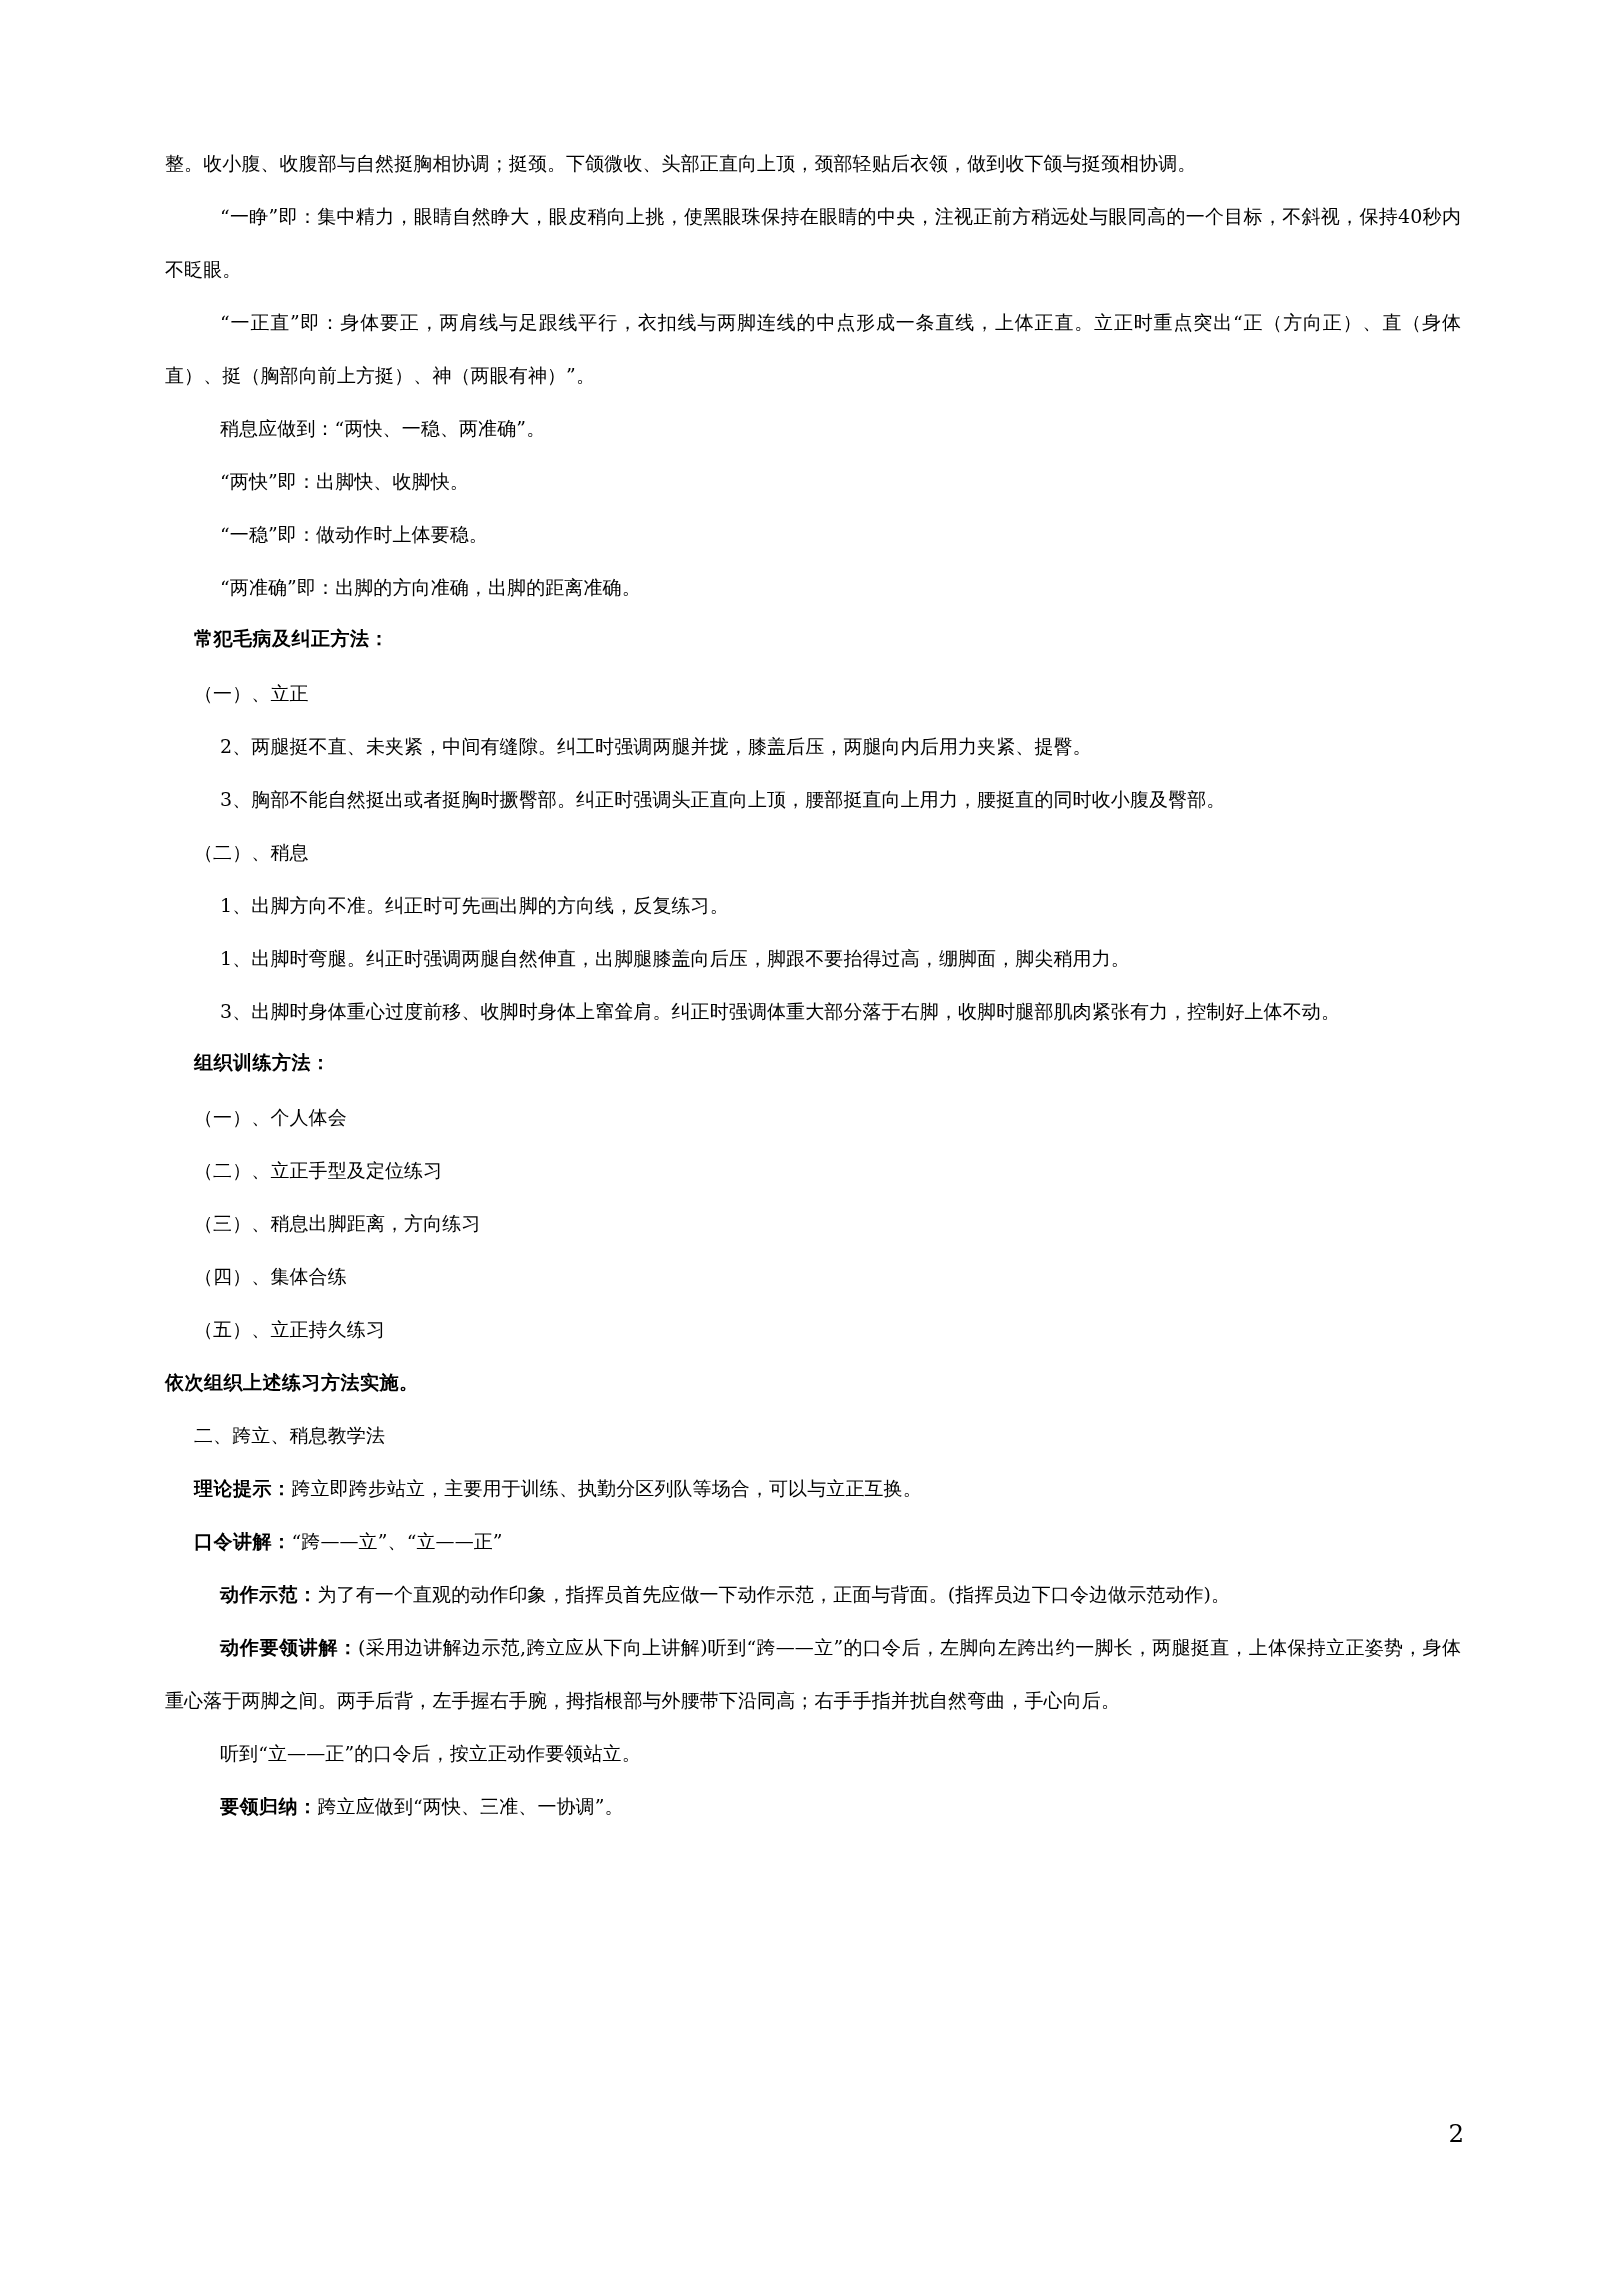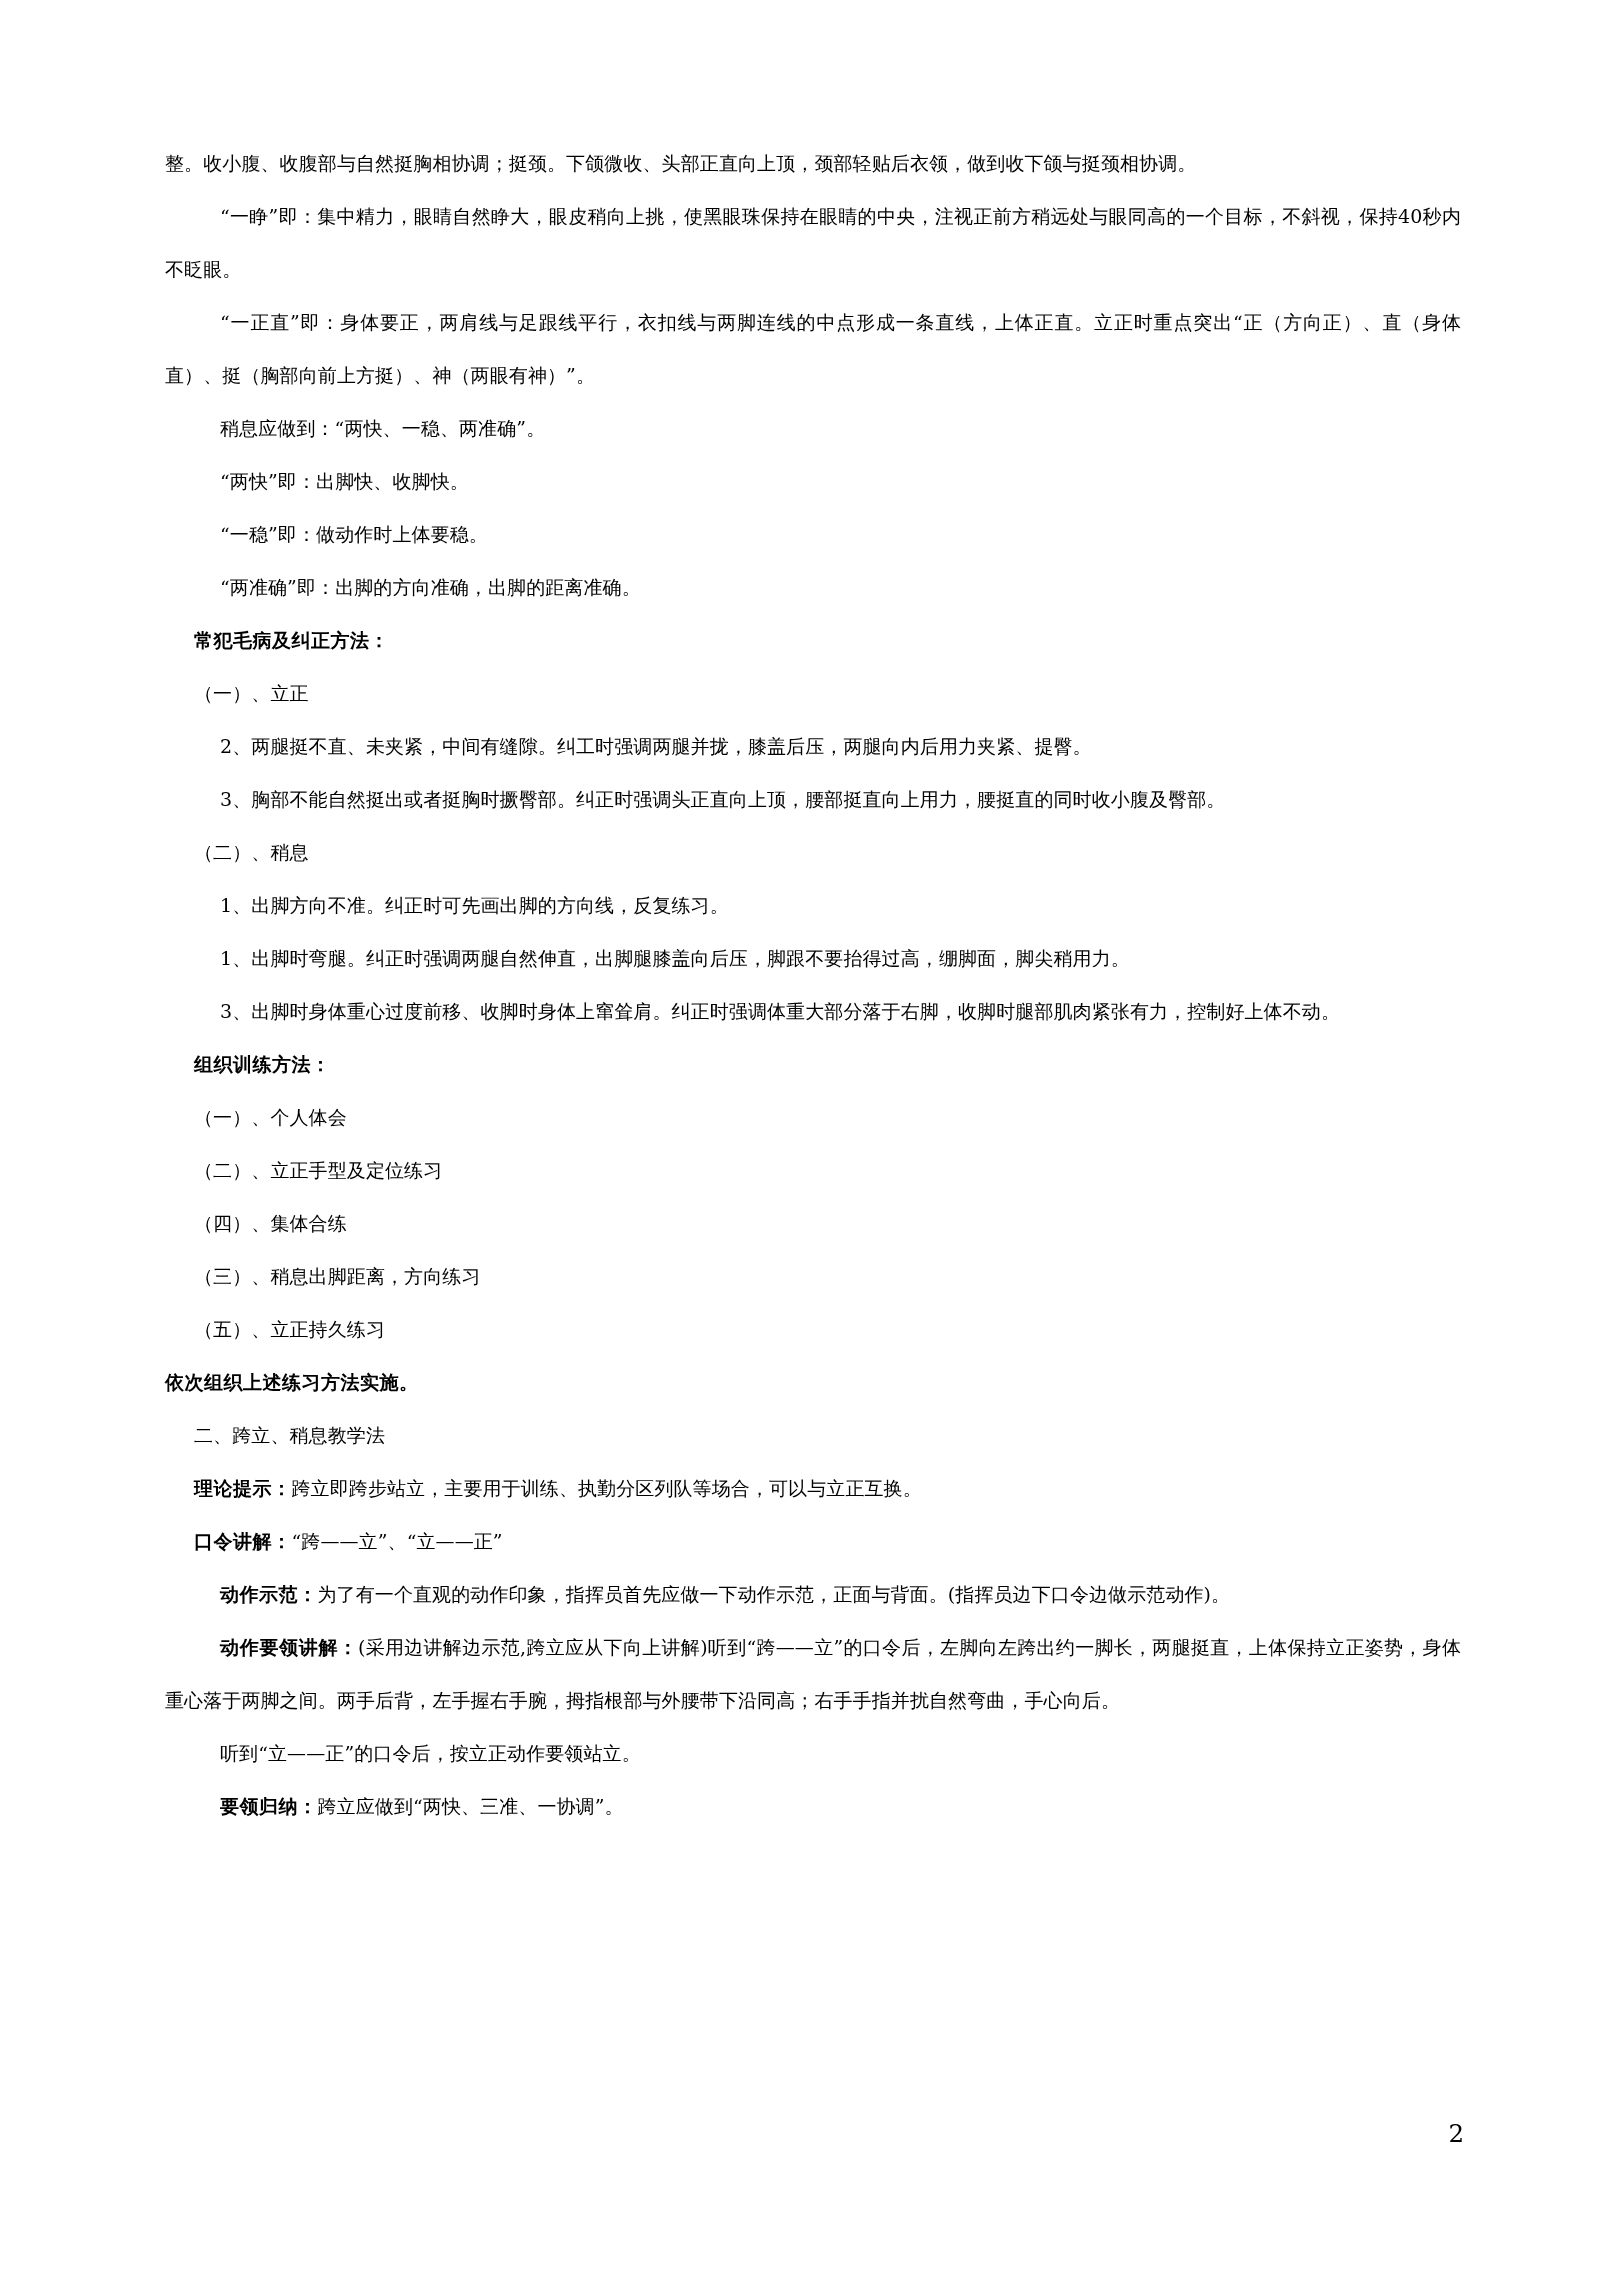--- a/index.html
+++ b/index.html
@@ -44,21 +44,21 @@
   p.indent1 {
     text-indent: 29px;
   }
   .bold {
     font-weight: bold;
     font-family: "DejaVu Sans", "Liberation Sans", sans-serif;
     letter-spacing: 0.5px;
   }
   p.heading {
     font-weight: bold;
-    font-family: Liberation Serif, serif;
+    font-family: Liberation Mono, monospace;
     text-indent: 29px;
     letter-spacing: 0.5px;
   }
   p.heading-flush {
     font-weight: bold;
     font-family: Liberation Serif, serif;
     text-indent: 0;
     letter-spacing: 0.5px;
   }
   .pagenum {
@@ -107,23 +107,23 @@
     <p class="indent">1、出脚时弯腿。纠正时强调两腿自然伸直，出脚腿膝盖向后压，脚跟不要抬得过高，绷脚面，脚尖稍用力。</p>
 
     <p class="indent">3、出脚时身体重心过度前移、收脚时身体上窜耸肩。纠正时强调体重大部分落于右脚，收脚时腿部肌肉紧张有力，控制好上体不动。</p>
 
     <p class="heading">组织训练方法：</p>
 
     <p class="indent1">（一）、个人体会</p>
 
     <p class="indent1">（二）、立正手型及定位练习</p>
 
+    <p class="indent1">（三）、稍息出脚距离，方向练习</p>
+
     <p class="indent1">（四）、集体合练</p>
-
-    <p class="indent1">（三）、稍息出脚距离，方向练习</p>
 
     <p class="indent1">（五）、立正持久练习</p>
 
     <p class="heading-flush">依次组织上述练习方法实施。</p>
 
     <p class="indent1">二、跨立、稍息教学法</p>
 
     <p class="indent1"><span class="bold">理论提示：</span><span>跨立即跨步站立，主要用于训练、执勤分区列队等场合，可以与立正互换。</span></p>
 
     <p class="indent1"><span class="bold">口令讲解：</span><span>“跨——立”、“立——正”</span></p>

